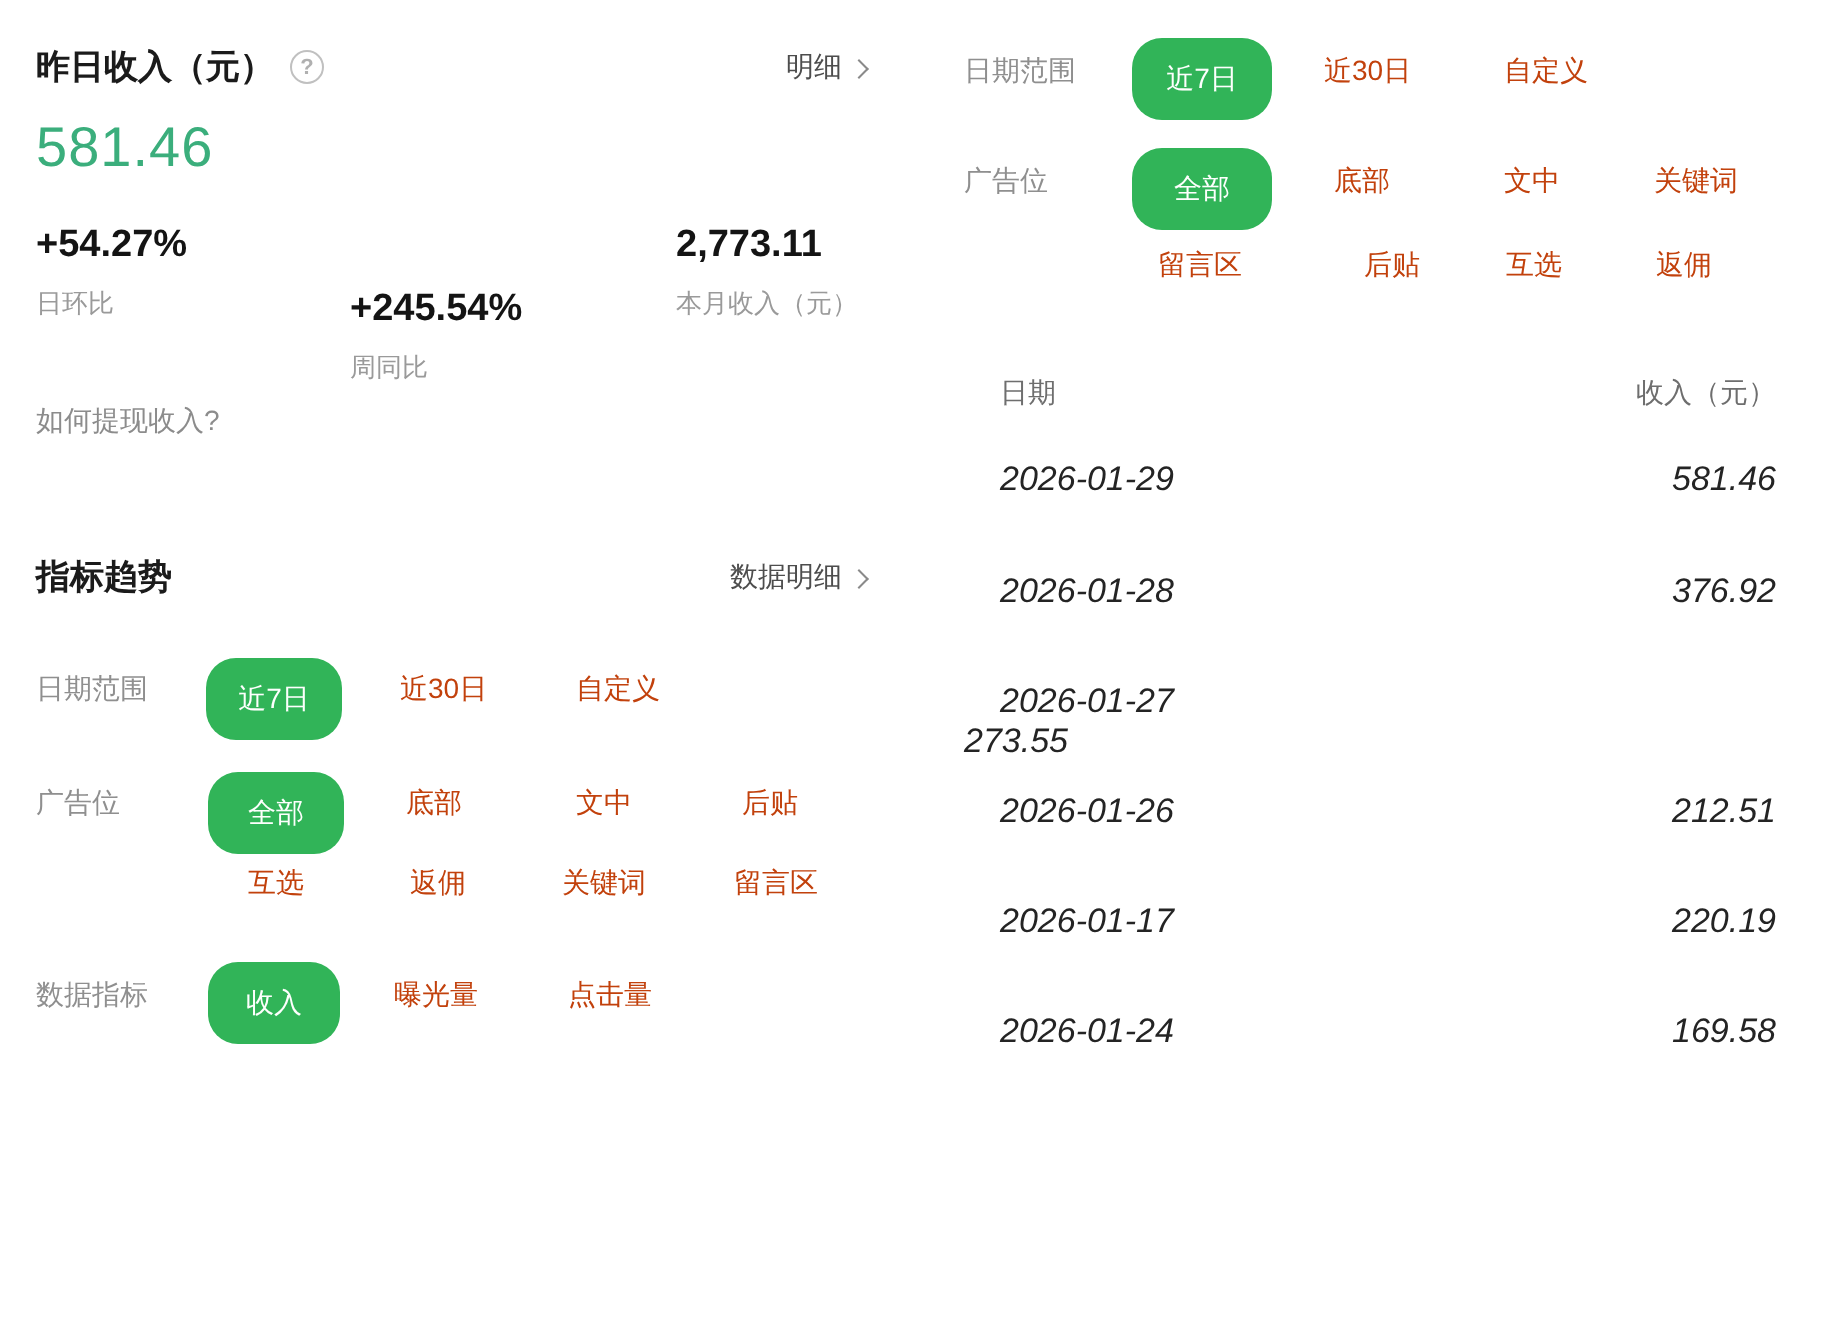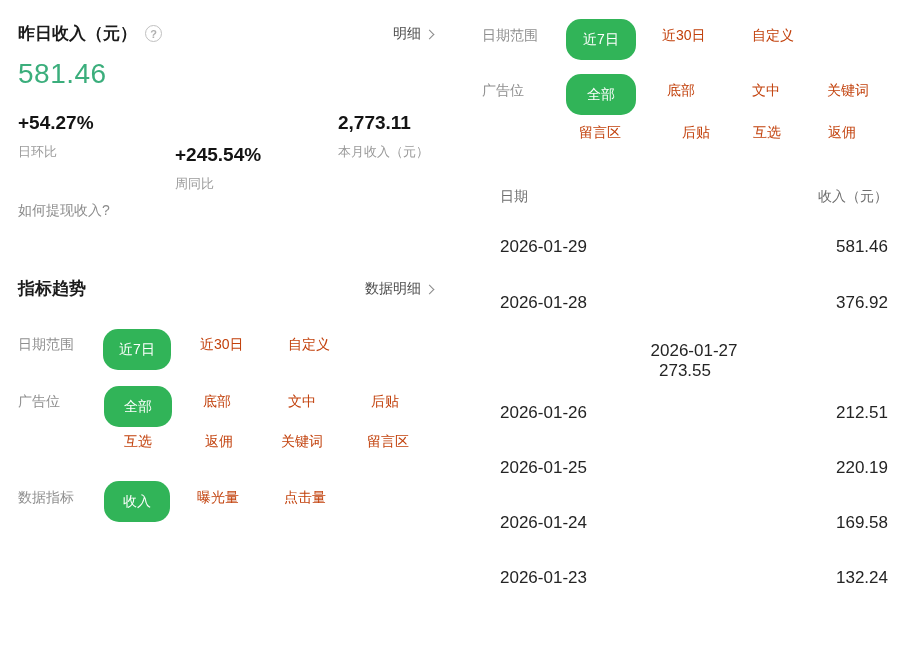--- a/index.html
+++ b/index.html
@@ -23,21 +23,21 @@
   .stat-label { font-size:13px; color:#9a9a9a; margin-top:9px; }
   .gray-link { font-size:14px; color:#8c8c8c; cursor:pointer; }
 
   .flabel { font-size:14px; color:#8f8f8f; }
   .fopt { font-size:14px; color:#c2410c; cursor:pointer; }
   .pill { background:#31b458; color:#fdfffd; font-size:14px; border:none; border-radius:15px;
     height:41px; display:flex; align-items:center; justify-content:center; cursor:pointer; }
 
   .thead { font-size:14px; color:#6e6e6e; }
   .trow { position:absolute; left:22px; right:24px; height:34px; display:flex;
-    align-items:center; justify-content:space-between; cursor:default; }
+    justify-content:space-between; cursor:default;font-style:italic; }
   .tdate { font-size:17px; color:#242424; }
   .tval  { font-size:17px; color:#242424; }
 </style>
 </head>
 <body>
 
 <div class="screen">
 
   <div class="card" id="left-card">
 
@@ -136,26 +136,22 @@
     </div>
     <div class="trow" style="top:341px;flex-direction:column;">
       <span class="tdate" style="margin-left:18px;">2026-01-27</span>
       <span class="tval">273.55</span>
     </div>
     <div class="trow" style="top:396px;">
       <span class="tdate" style="margin-left:18px;">2026-01-26</span>
       <span class="tval">212.51</span>
     </div>
     <div class="trow" style="top:451px;">
-      <span class="tdate" style="margin-left:18px;">2026-01-25</span>
+      <span class="tdate" style="margin-left:18px;">2026-01-17</span>
       <span class="tval">220.19</span>
     </div>
     <div class="trow" style="top:506px;">
       <span class="tdate" style="margin-left:18px;">2026-01-24</span>
       <span class="tval">169.58</span>
     </div>
-    <div class="trow" style="top:561px;">
-      <span class="tdate" style="margin-left:18px;">2026-01-23</span>
-      <span class="tval">132.24</span>
-    </div>
   </div>
 
 </div>
 
 </body></html>

